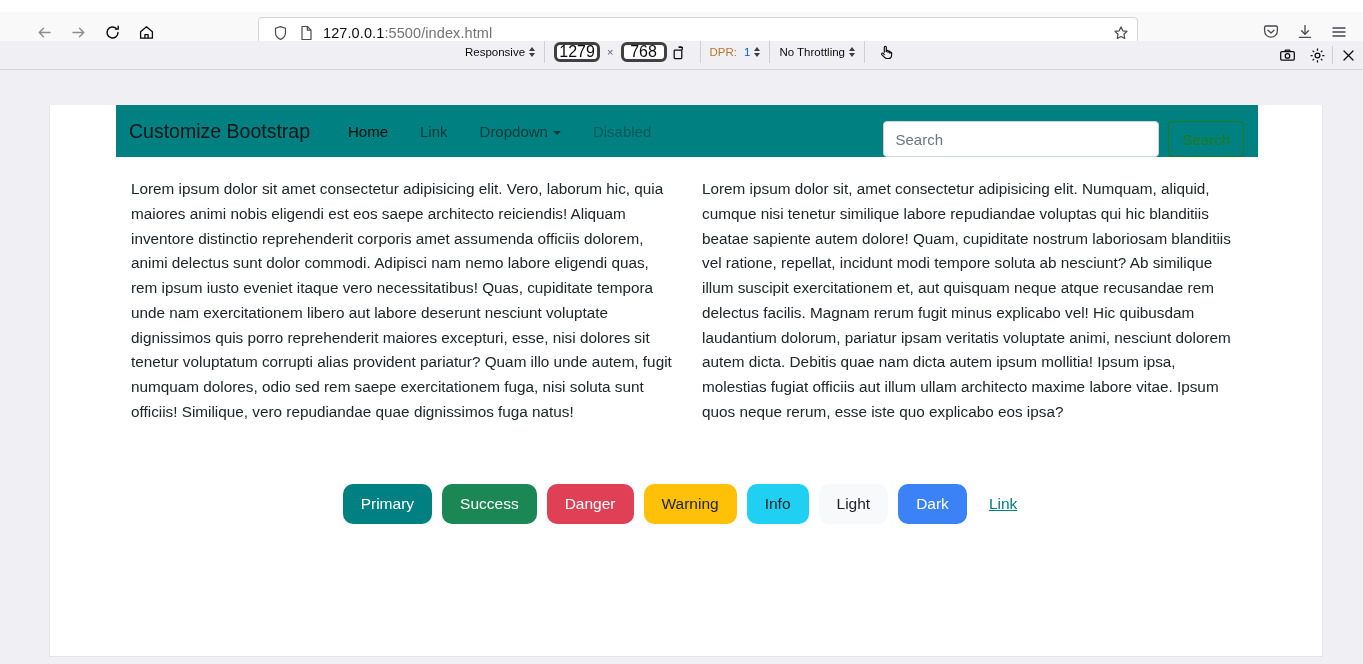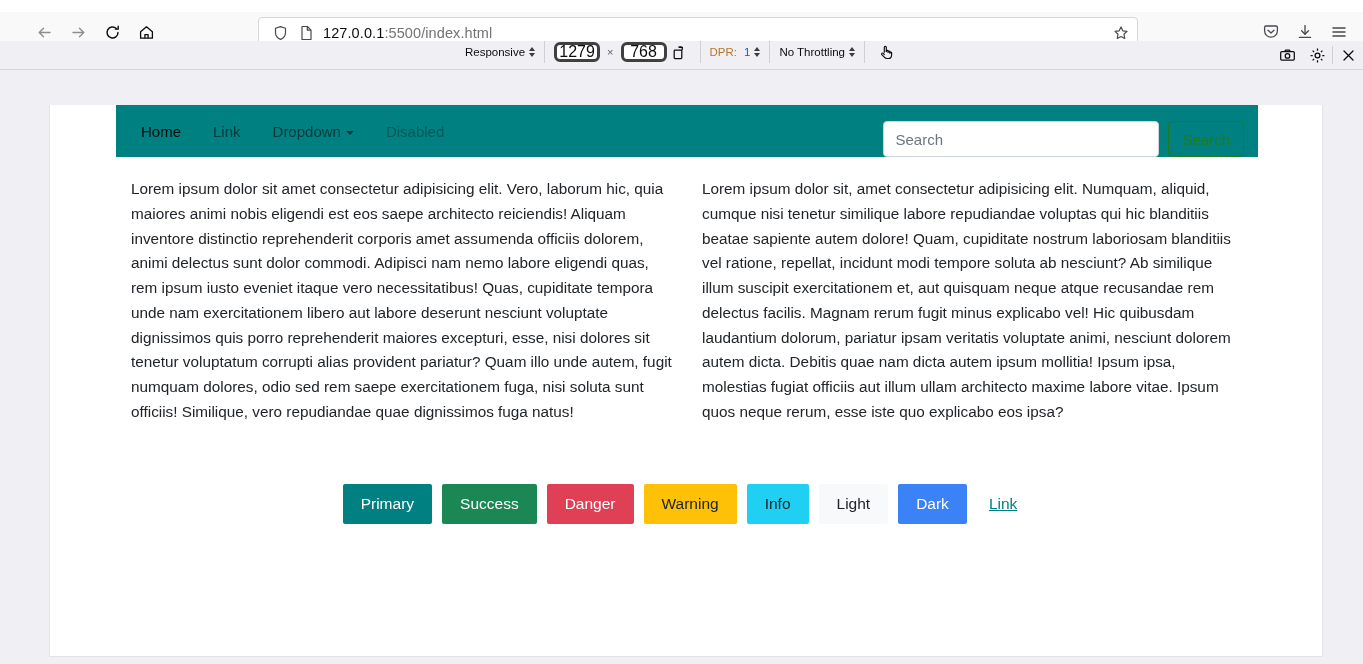--- a/index.html
+++ b/index.html
@@ -192,21 +192,21 @@
     text-align: left;
   }
   .col p { margin: 0; }
 
   .btn-row {
     display: flex; align-items: center; justify-content: center;
     gap: 10px; margin-top: 59px;
   }
   .btn {
     height: 40px; padding: 0 17px;
-    border: 1px solid transparent; border-radius: 2px;
+    border: 1px solid transparent; border-radius: 10px;
     font-size: 15.5px; font-family: "Liberation Sans", sans-serif;
     cursor: pointer; white-space: nowrap;
     display: inline-flex; align-items: center;
   }
   .btn-primary   { background:#008080; color:#fff; }
   .btn-secondary { background:#00890e; color:#fff; }
   .btn-success   { background:#1a8754; color:#fff; }
   .btn-danger    { background:#e04055; color:#fff; }
   .btn-warning   { background:#fec107; color:#212529; }
   .btn-info      { background:#1fd0f3; color:#212529; }
@@ -371,20 +371,21 @@
         </svg>
     </div>
   </div>
 </div>
 
 <div class="viewport-backdrop">
   <div class="viewport">
     <div class="page-inner">
 
       <div class="navbar">
+        <div class="navbar-brand">Customize Bootstrap</div>
         <div class="nav-links">
           <div class="nav-link active">Home</div>
           <div class="nav-link">Link</div>
           <div class="nav-link"><span>Dropdown</span><span class="caret"></span></div>
           <div class="nav-link disabled">Disabled</div>
         </div>
         <div class="navbar-form">
           <input class="search-input" type="text" placeholder="Search" style="">
           <button class="search-btn">Search</button>
         </div>

